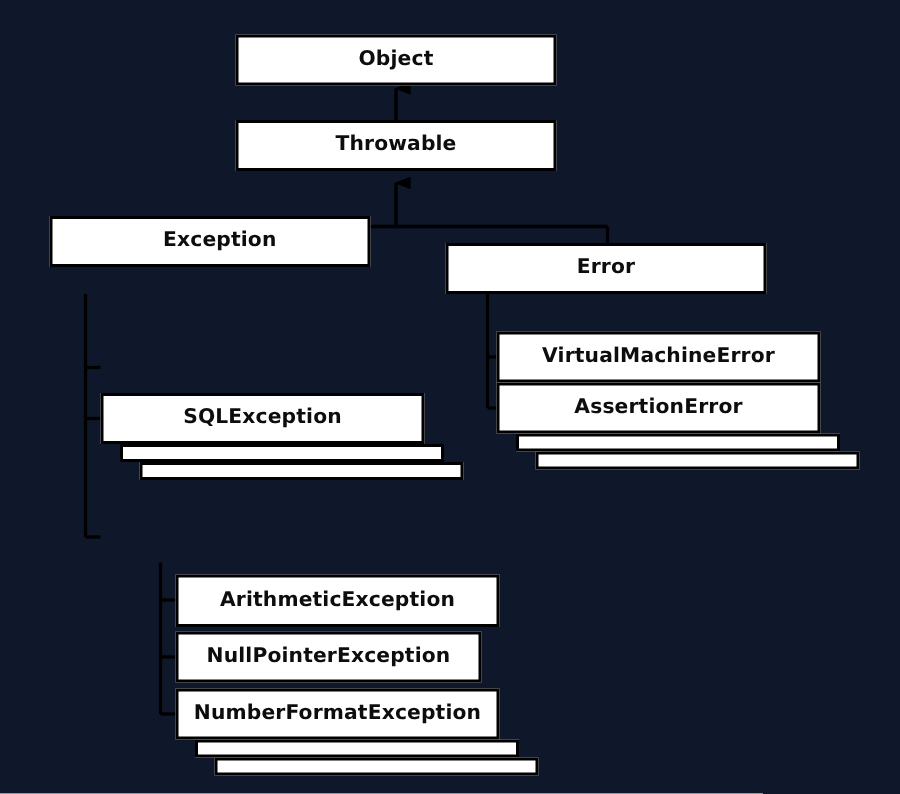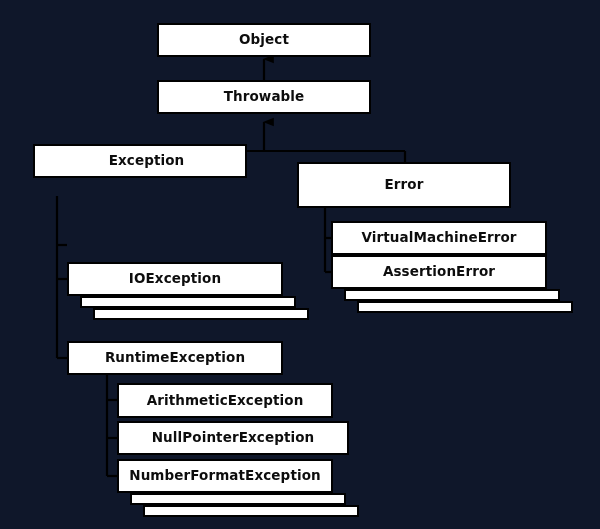--- a/index.html
+++ b/index.html
@@ -104,46 +104,43 @@
   </div>
 
   <div class="node" style="left:157px; top:80px; width:214px; height:34px;">
     <span class="node-label">Throwable</span>
   </div>
 
   <div class="node" style="left:33px; top:144px; width:214px; height:34px;padding-left:13px;">
     <span class="node-label">Exception</span>
   </div>
 
-  <div class="node" style="left:297px; top:162px; width:214px; height:46px;">
+  <div class="node" style="left:297px; top:162px; width:214px; height:34px;">
     <span class="node-label">Error</span>
   </div>
 
 
   <div class="node" style="left:67px; top:262px; width:216px; height:34px;">
-    <span class="node-label">IOException</span>
+    <span class="node-label">SQLException</span>
   </div>
 
   <div class="node" style="left:331px; top:221px; width:216px; height:34px;">
     <span class="node-label">VirtualMachineError</span>
   </div>
 
   <div class="node" style="left:331px; top:255px; width:216px; height:34px;">
     <span class="node-label">AssertionError</span>
   </div>
 
-  <div class="node" style="left:67px; top:341px; width:216px; height:34px;">
-    <span class="node-label">RuntimeException</span>
-  </div>
 
   <div class="node" style="left:117px; top:383px; width:216px; height:35px;">
     <span class="node-label">ArithmeticException</span>
   </div>
 
-  <div class="node" style="left:117px; top:421px; width:232px; height:34px;">
+  <div class="node" style="left:117px; top:421px; width:204px; height:34px;">
     <span class="node-label">NullPointerException</span>
   </div>
 
   <div class="node" style="left:117px; top:459px; width:216px; height:34px;justify-content:center;">
     <span class="node-label">NumberFormatException</span>
   </div>
 
 </div>
 
 </body></html>

